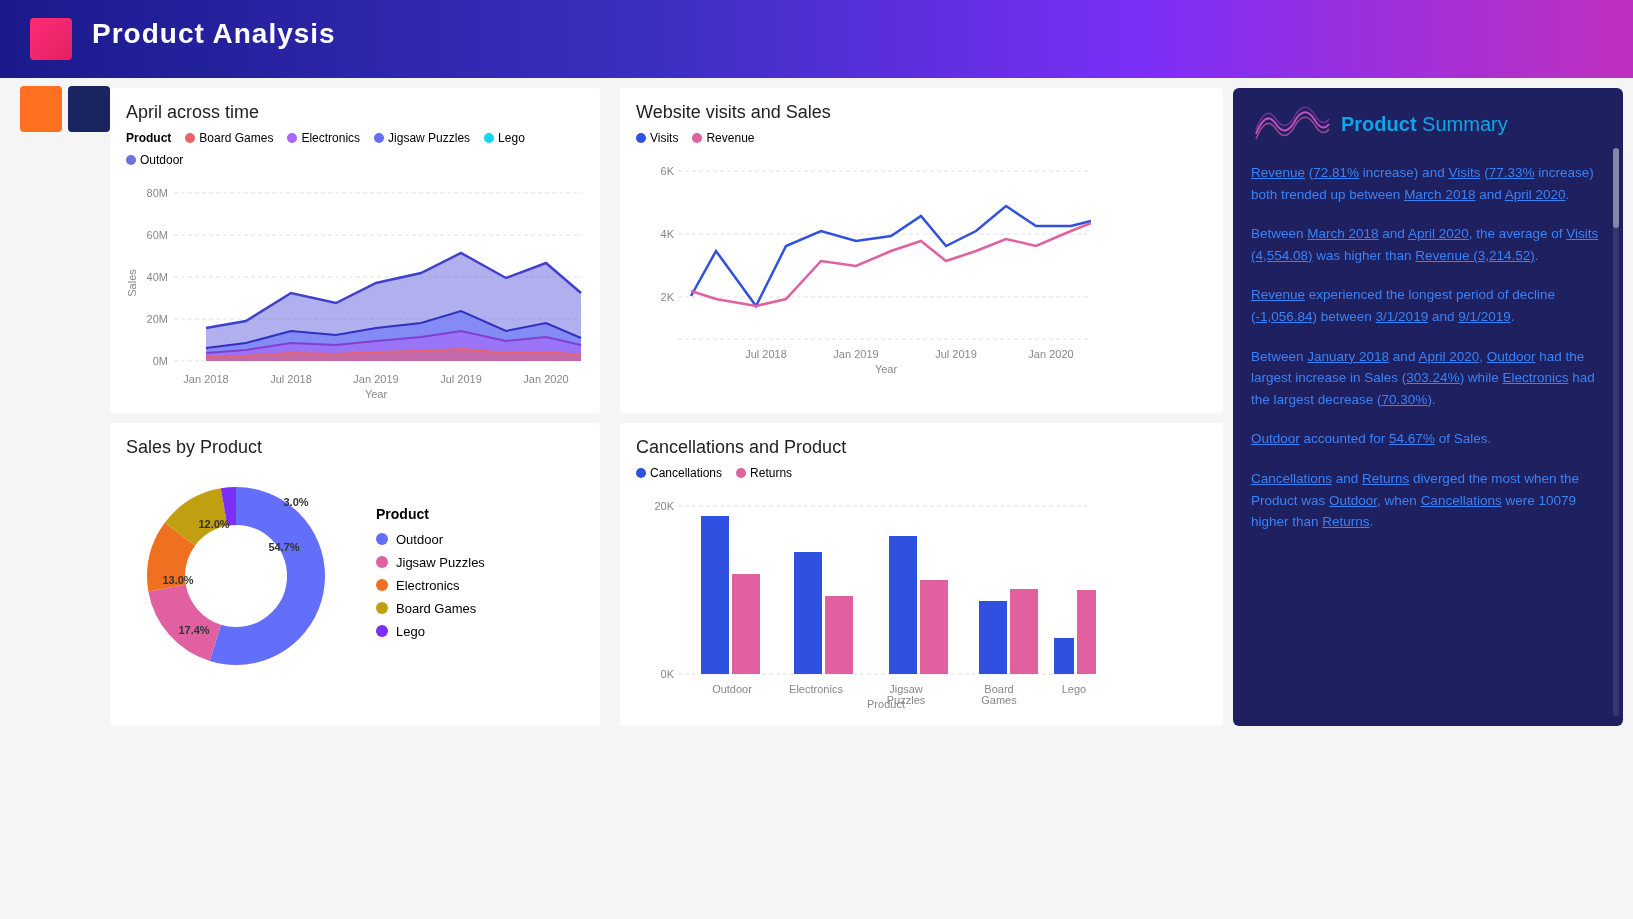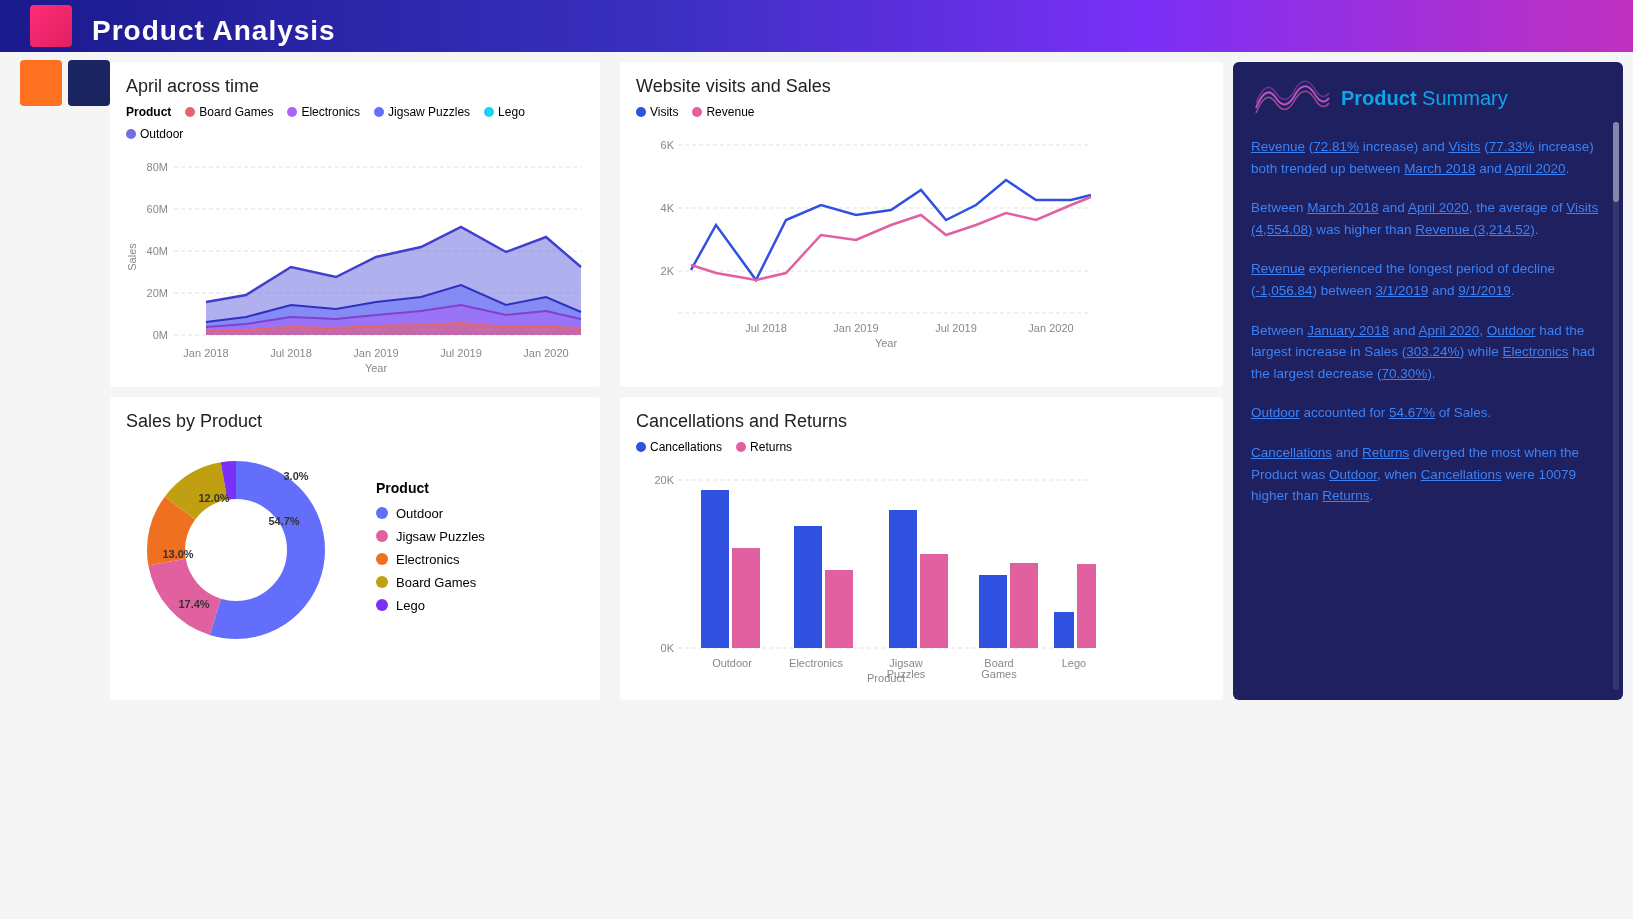--- a/index.html
+++ b/index.html
@@ -1,23 +1,23 @@
 <!DOCTYPE html>
 <html><head>
   <meta charset="utf-8">
   <style>
     * { box-sizing: border-box; margin: 0; padding: 0; }
     body { font-family: 'Segoe UI', Arial, sans-serif; background: #f5f5f5; width: 1633px; min-height: 919px; overflow-x: hidden; }
 
     
     .header {
       background: linear-gradient(90deg, #1a1a8c 0%, #3a2fc0 40%, #7b2ff7 70%, #c030c0 100%);
-      padding: 5px 30px;
-      display: flex;
-      align-items: flex-end;
+      padding: 18px 30px;
+      display: flex;
+      align-items: flex-start;
       position: relative;
     }
     .header-logo {
       display: flex;
       gap: 6px;
       margin-right: 20px;
     }
     .logo-square-pink {
       width: 42px; height: 42px;
       background: linear-gradient(135deg, #ff2d78, #e02060);
@@ -337,21 +337,21 @@
               </div>
               <div class="donut-legend-item">
                 <span class="donut-legend-dot" style="background:#7b2ff7;"></span>
                 <span>Lego</span>
               </div>
             </div>
           </div>
         </div>
 
         <div class="chart-panel" style="flex:1;">
-          <div class="chart-title">Cancellations and Returns</div>
+          <div class="chart-title">Cancellations and Product</div>
           <div class="legend">
             <span class="legend-item">
               <span class="legend-dot" style="background:#3050e0;"></span>
               <span>Cancellations</span>
             </span>
             <span class="legend-item">
               <span class="legend-dot" style="background:#e060a0;"></span>
               <span>Returns</span>
             </span>
           </div>

